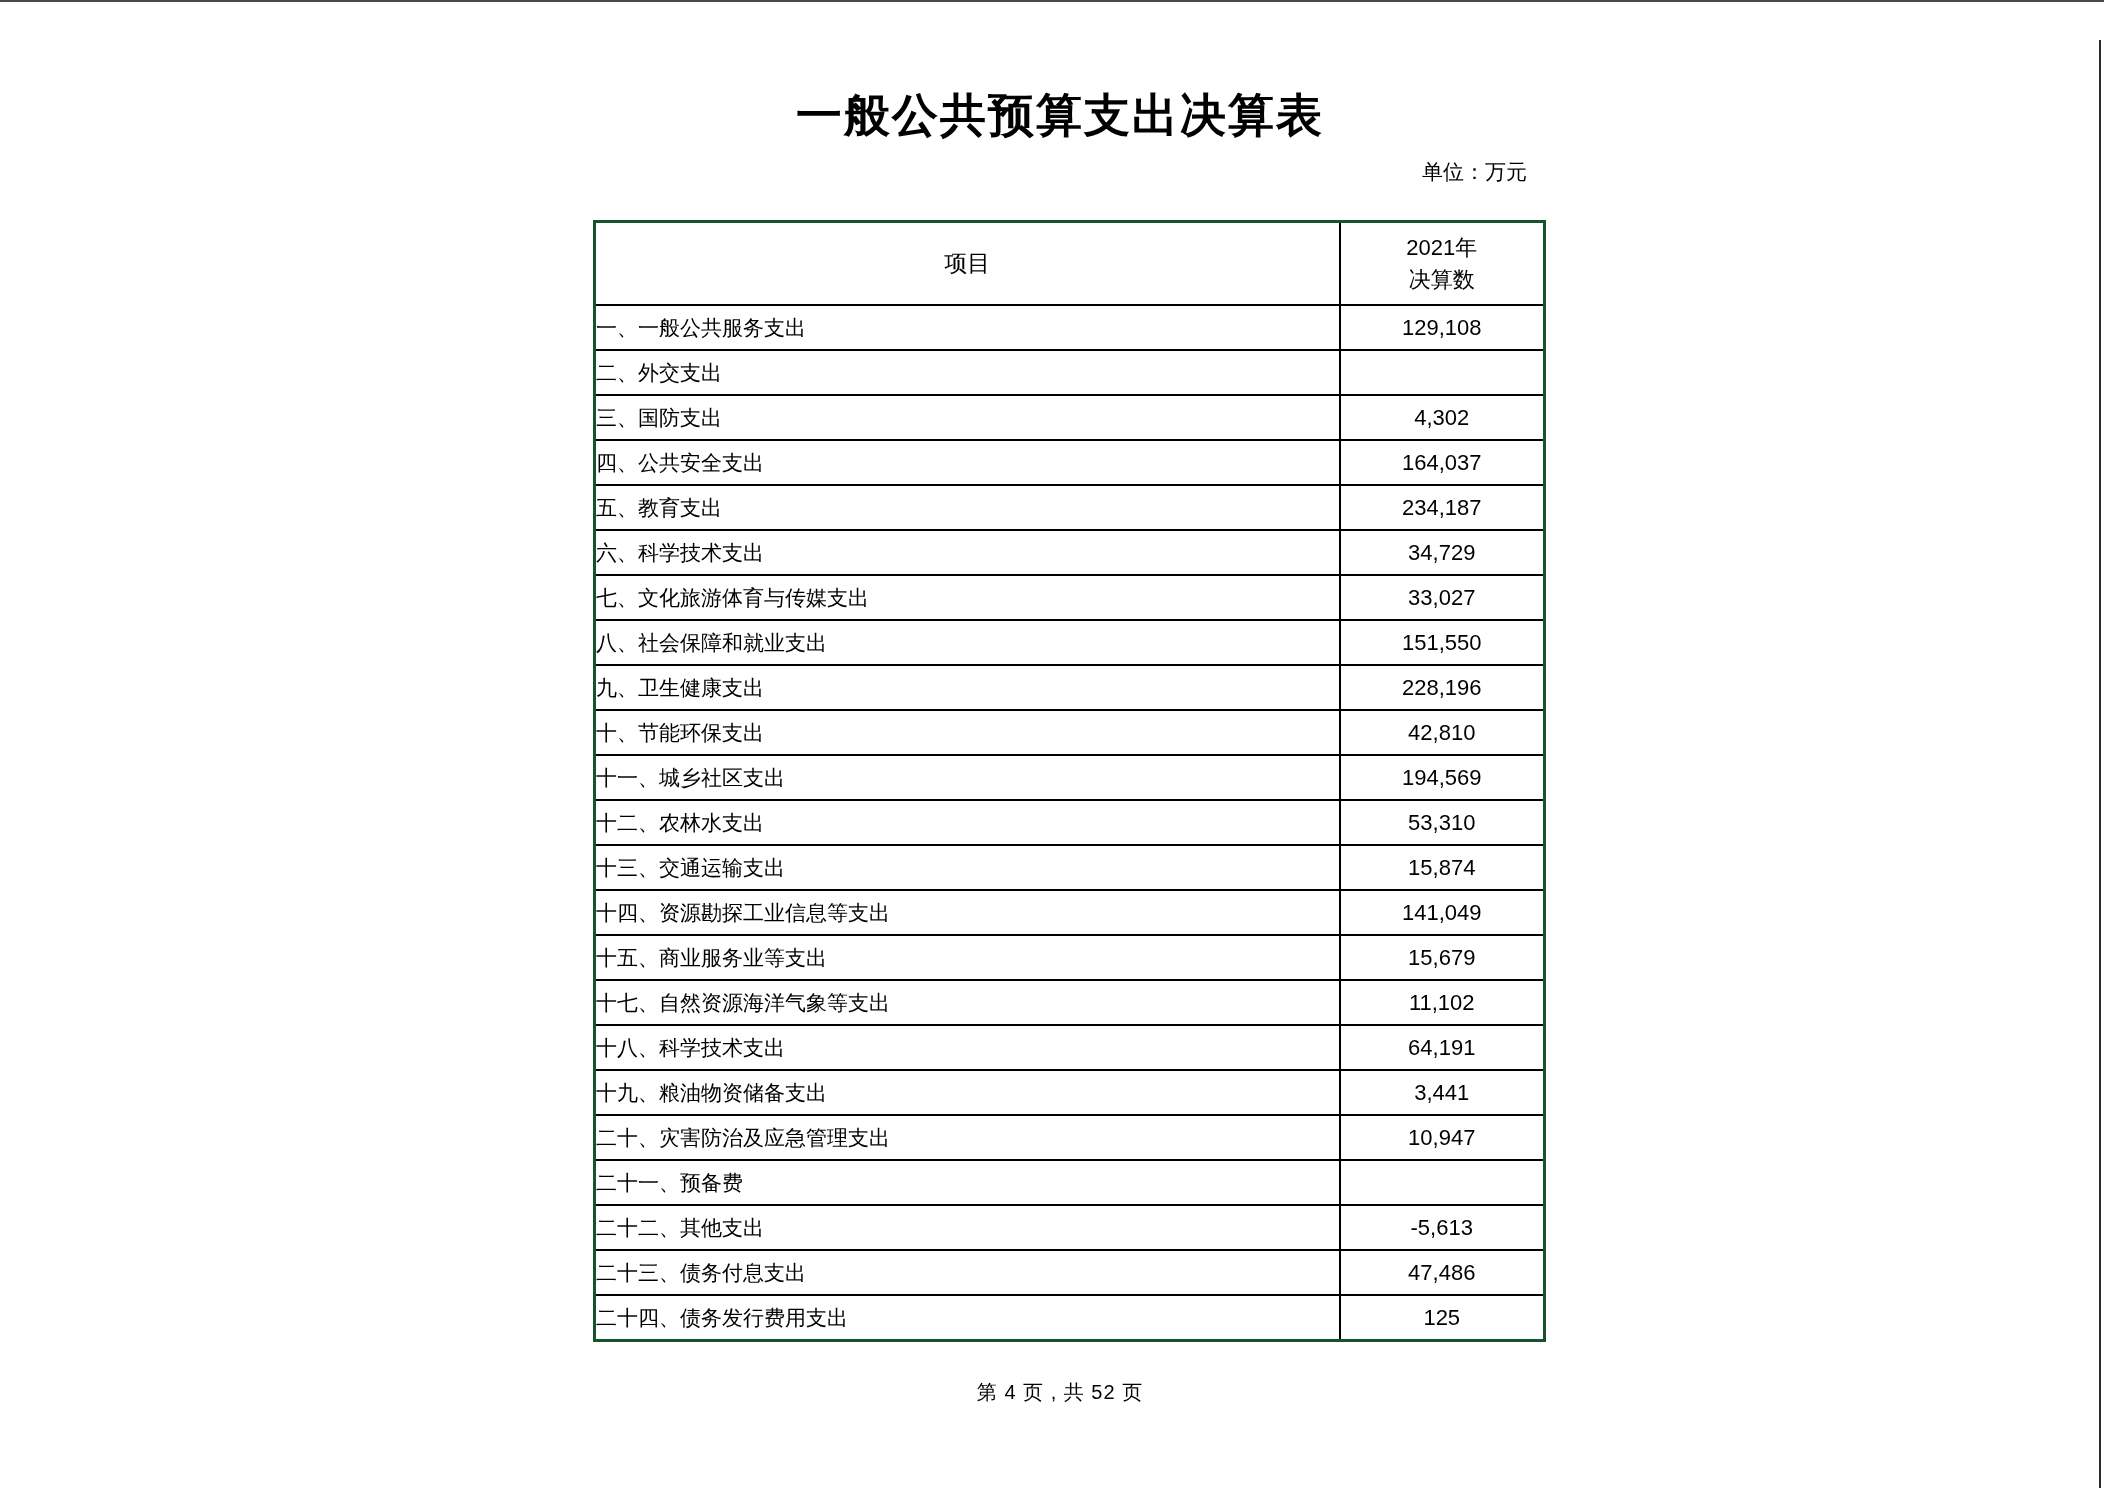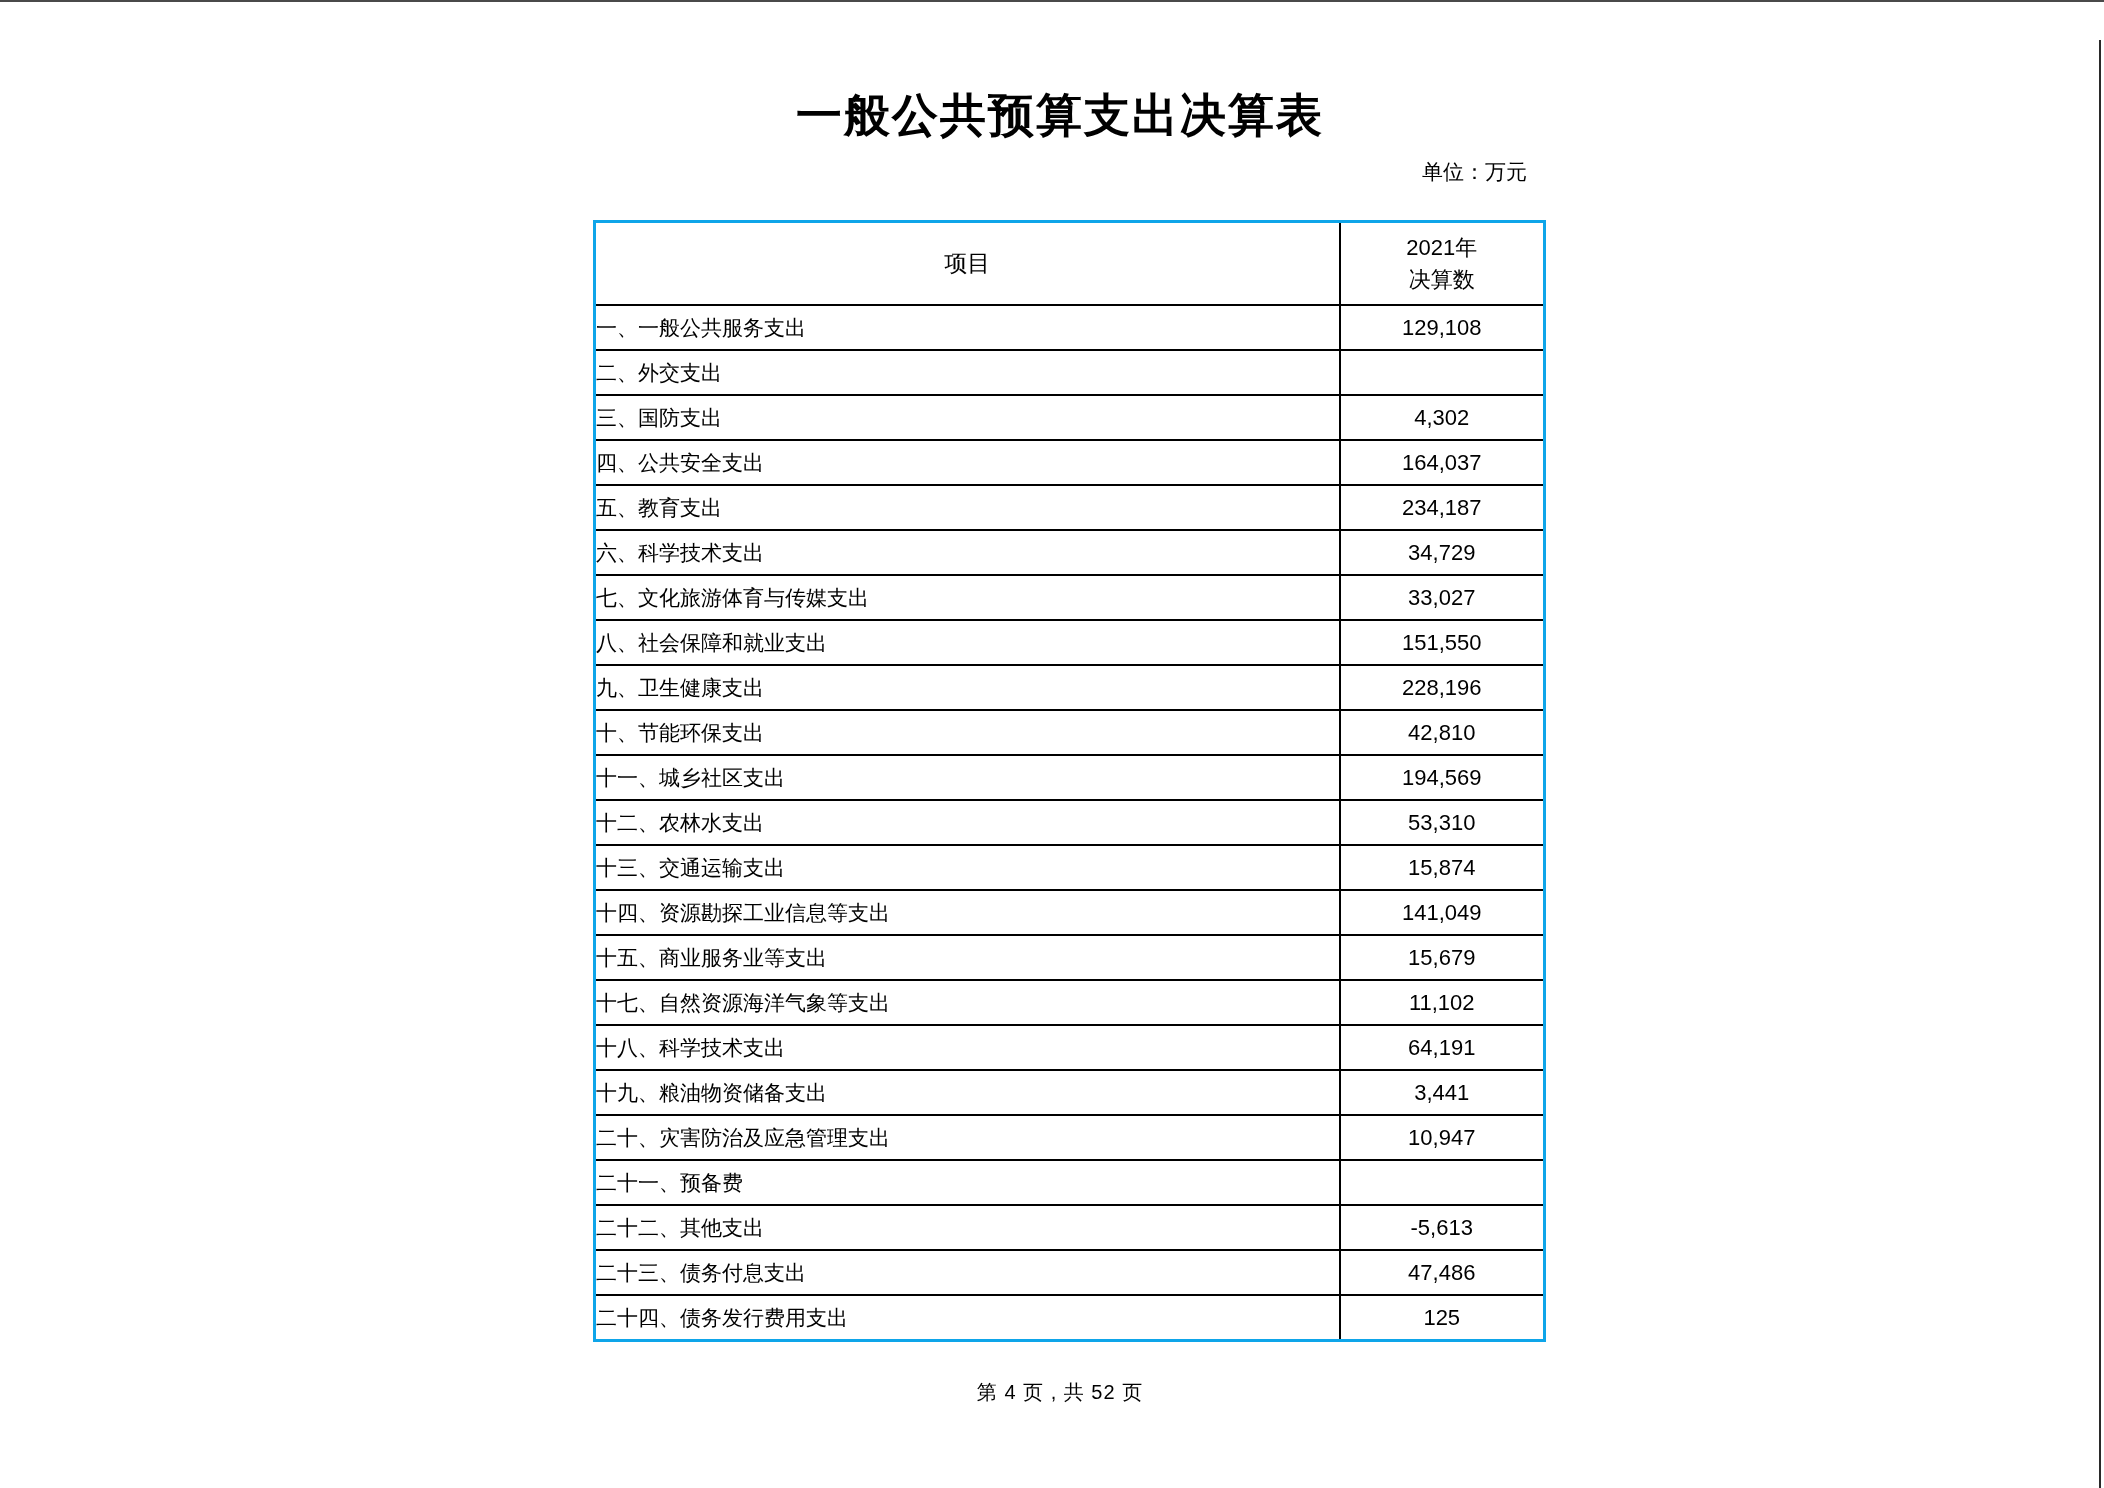--- a/index.html
+++ b/index.html
@@ -48,21 +48,21 @@
     margin-top: 18px;
     margin-bottom: 9px;
     text-align: right;
     font-size: 21px;
     line-height: 1.2;
   }
   table.budget-table {
     border-collapse: collapse;
     width: 950px;
     table-layout: fixed;
-    border: 3px solid #0ea5e9;
+    border: 3px solid #14532d;
     margin-top: 36px;
   }
   table.budget-table th,
   table.budget-table td {
     border: 2px solid #000;
     padding: 0;
     vertical-align: middle;
   }
   .col-item  { width: 745px; }
   .col-value { width: 205px; }

